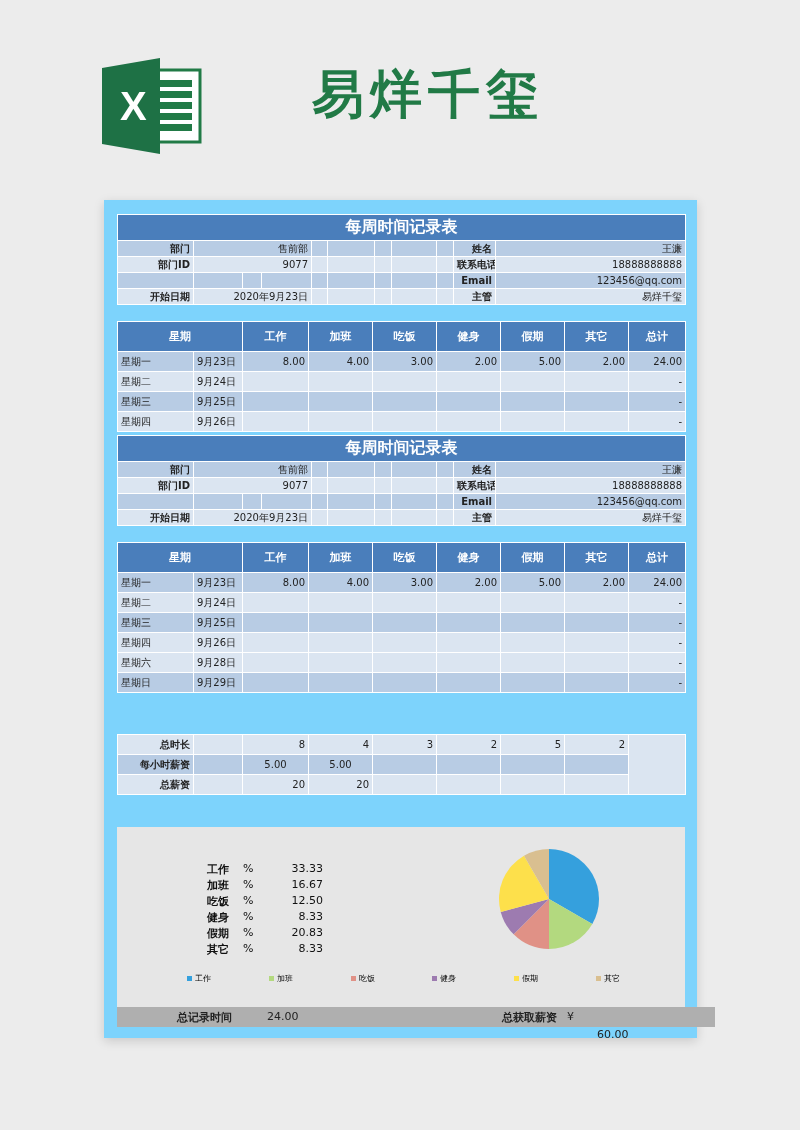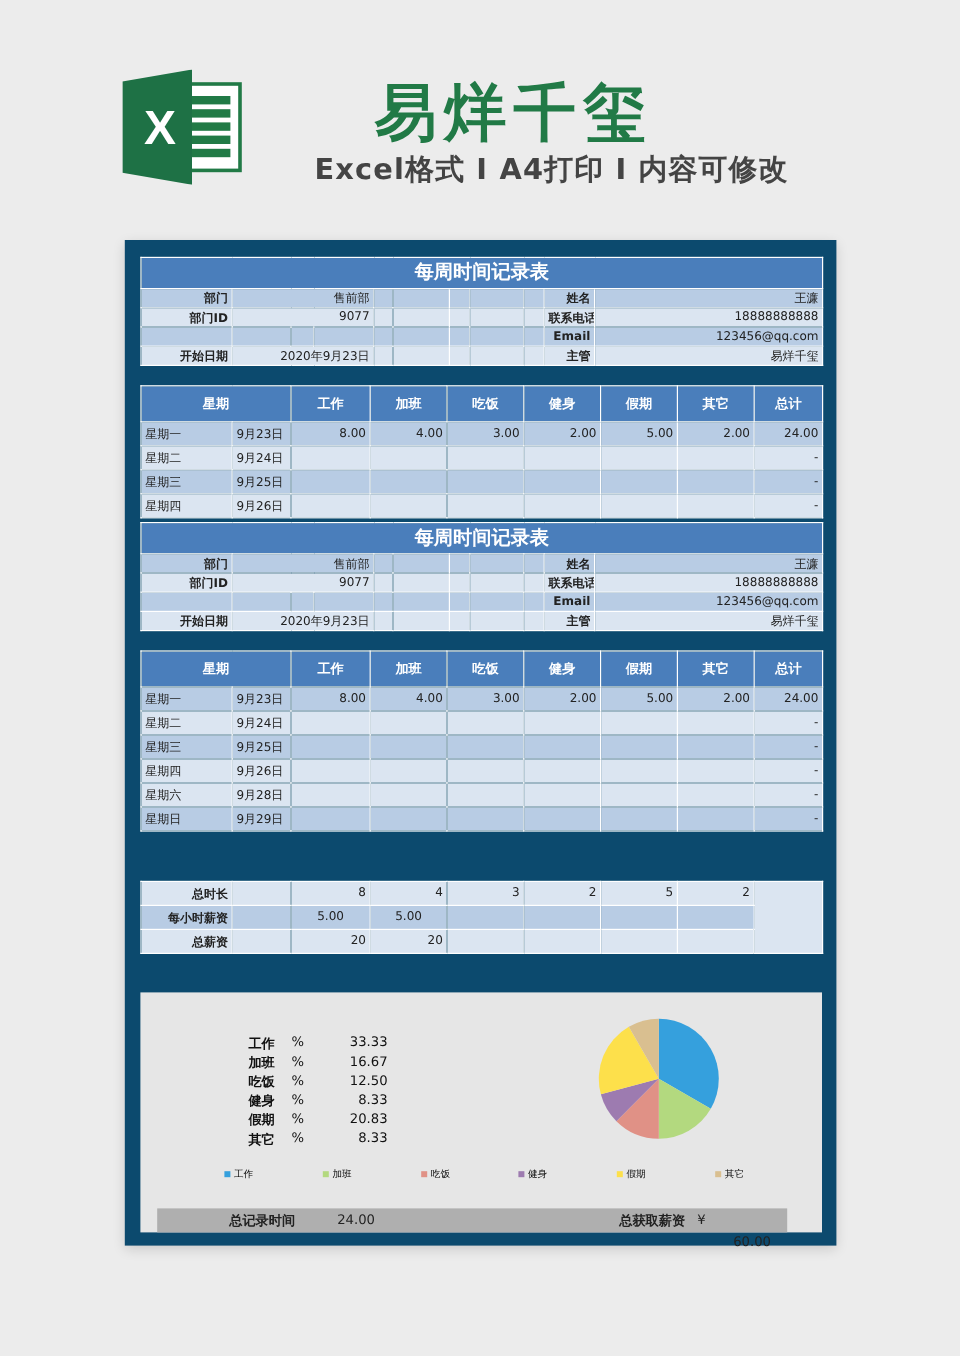--- a/index.html
+++ b/index.html
@@ -2,62 +2,61 @@
 <html><head>
 <meta charset="utf-8">
 <style>
   * { box-sizing: border-box; margin: 0; padding: 0; }
   body { width: 800px; height: 1130px; background: #ececec; font-family: "DejaVu Sans", "Liberation Sans", sans-serif; position: relative; overflow: hidden; }
   .header { position: absolute; left: 0; top: 0; width: 800px; height: 190px; }
   .xl-logo { position: absolute; left: 102px; top: 58px; width: 102px; height: 96px; }
   .title { position: absolute; left: 312px; top: 60px; font-size: 52px; font-weight: bold; color: #217a46; letter-spacing: 6px; }
   .subtitle { position: absolute; left: 262px; top: 125px; font-size: 24px; font-weight: bold; color: #444; letter-spacing: 1px; }
 
-  .paper { position: absolute; left: 104px; top: 200px; width: 593px; height: 838px; background: #0c4a6e; box-shadow: 0 3px 10px rgba(0,0,0,0.15); }
+  .paper { position: absolute; left: 104px; top: 200px; width: 593px; height: 838px; background: #7dd3fc; box-shadow: 0 3px 10px rgba(0,0,0,0.15); }
   .sheet { position: absolute; left: 13px; width: 568px; }
   table { border-collapse: collapse; width: 100%; table-layout: fixed; font-size: 10px; }
   td { border: 1px solid #fff; height: 16px; padding: 0 3px; color: #222; white-space: nowrap; overflow: hidden; }
   .band { background: #4a7ebb; color: #fff; text-align: center; font-size: 16px; font-weight: bold; height: 26px; }
   .r1 td { background: #b8cce4; }
   .r2 td { background: #dbe5f1; }
   .lbl { font-weight: bold; text-align: right; }
   .num { text-align: right; }
   .hdr td { background: #4a7ebb; color: #fff; font-weight: bold; text-align: center; height: 30px; font-size: 11px; }
   .wk td { height: 20px; }
 
   .sum td { height: 20px; margin-top: 48px; }
   .chart-area { position: absolute; left: 13px; top: 627px; width: 568px; height: 200px; background: #e6e6e6; }
   .pct-row { position: absolute; left: 90px; font-size: 11px; color: #111; display: flex; }
   .pct-row .k { width: 36px; font-weight: bold; }
   .pct-row .p { width: 40px; }
   .pct-row .v { width: 40px; text-align: right; }
   .legend { position: absolute; top: 146px; left: 0; width: 568px; font-size: 8px; }
   .legend span.it { position: absolute; display: flex; align-items: center; gap: 3px; }
   .sw { width: 5px; height: 5px; display: inline-block; }
-  .footer-bar { position: absolute; left: 27px; top: 807px; width: 525px; height: 20px; background: #afafaf; font-size: 11px; color: #222; }
+  .footer-bar { position: absolute; left: 13px; top: 807px; width: 598px; height: 20px; background: #afafaf; font-size: 11px; color: #222; }
   .footer-bar span { position: absolute; top: 3px; }
 </style>
 </head>
 <body>
 
 <div class="header">
   <svg class="xl-logo" viewBox="0 0 102 96">
     <rect x="40" y="12" width="58" height="72" fill="#fff" stroke="#217a46" stroke-width="3"></rect>
     <g fill="#217a46">
       <rect x="56" y="22" width="34" height="7"></rect>
         <rect x="56" y="33" width="34" height="7"></rect>
       <rect x="56" y="44" width="34" height="7"></rect>
         <rect x="56" y="55" width="34" height="7"></rect>
       <rect x="56" y="66" width="34" height="7"></rect>
     </g>
     <polygon points="0,10 58,0 58,96 0,86" fill="#1e7145"></polygon>
     <text x="18" y="62" font-size="40" font-weight="bold" fill="#fff" font-family="Liberation Sans, sans-serif">X</text>
   </svg>
   <div class="title">易烊千玺</div>
-  <div class="subtitle">Excel格式 I A4打印 I 内容可修改</div>
 </div>
 
 <div class="paper">
 
   <div class="sheet" style="top:14px;">
     <table>
       <colgroup>
         <col style="width:76px">
           <col style="width:49px">
           <col style="width:19px">

